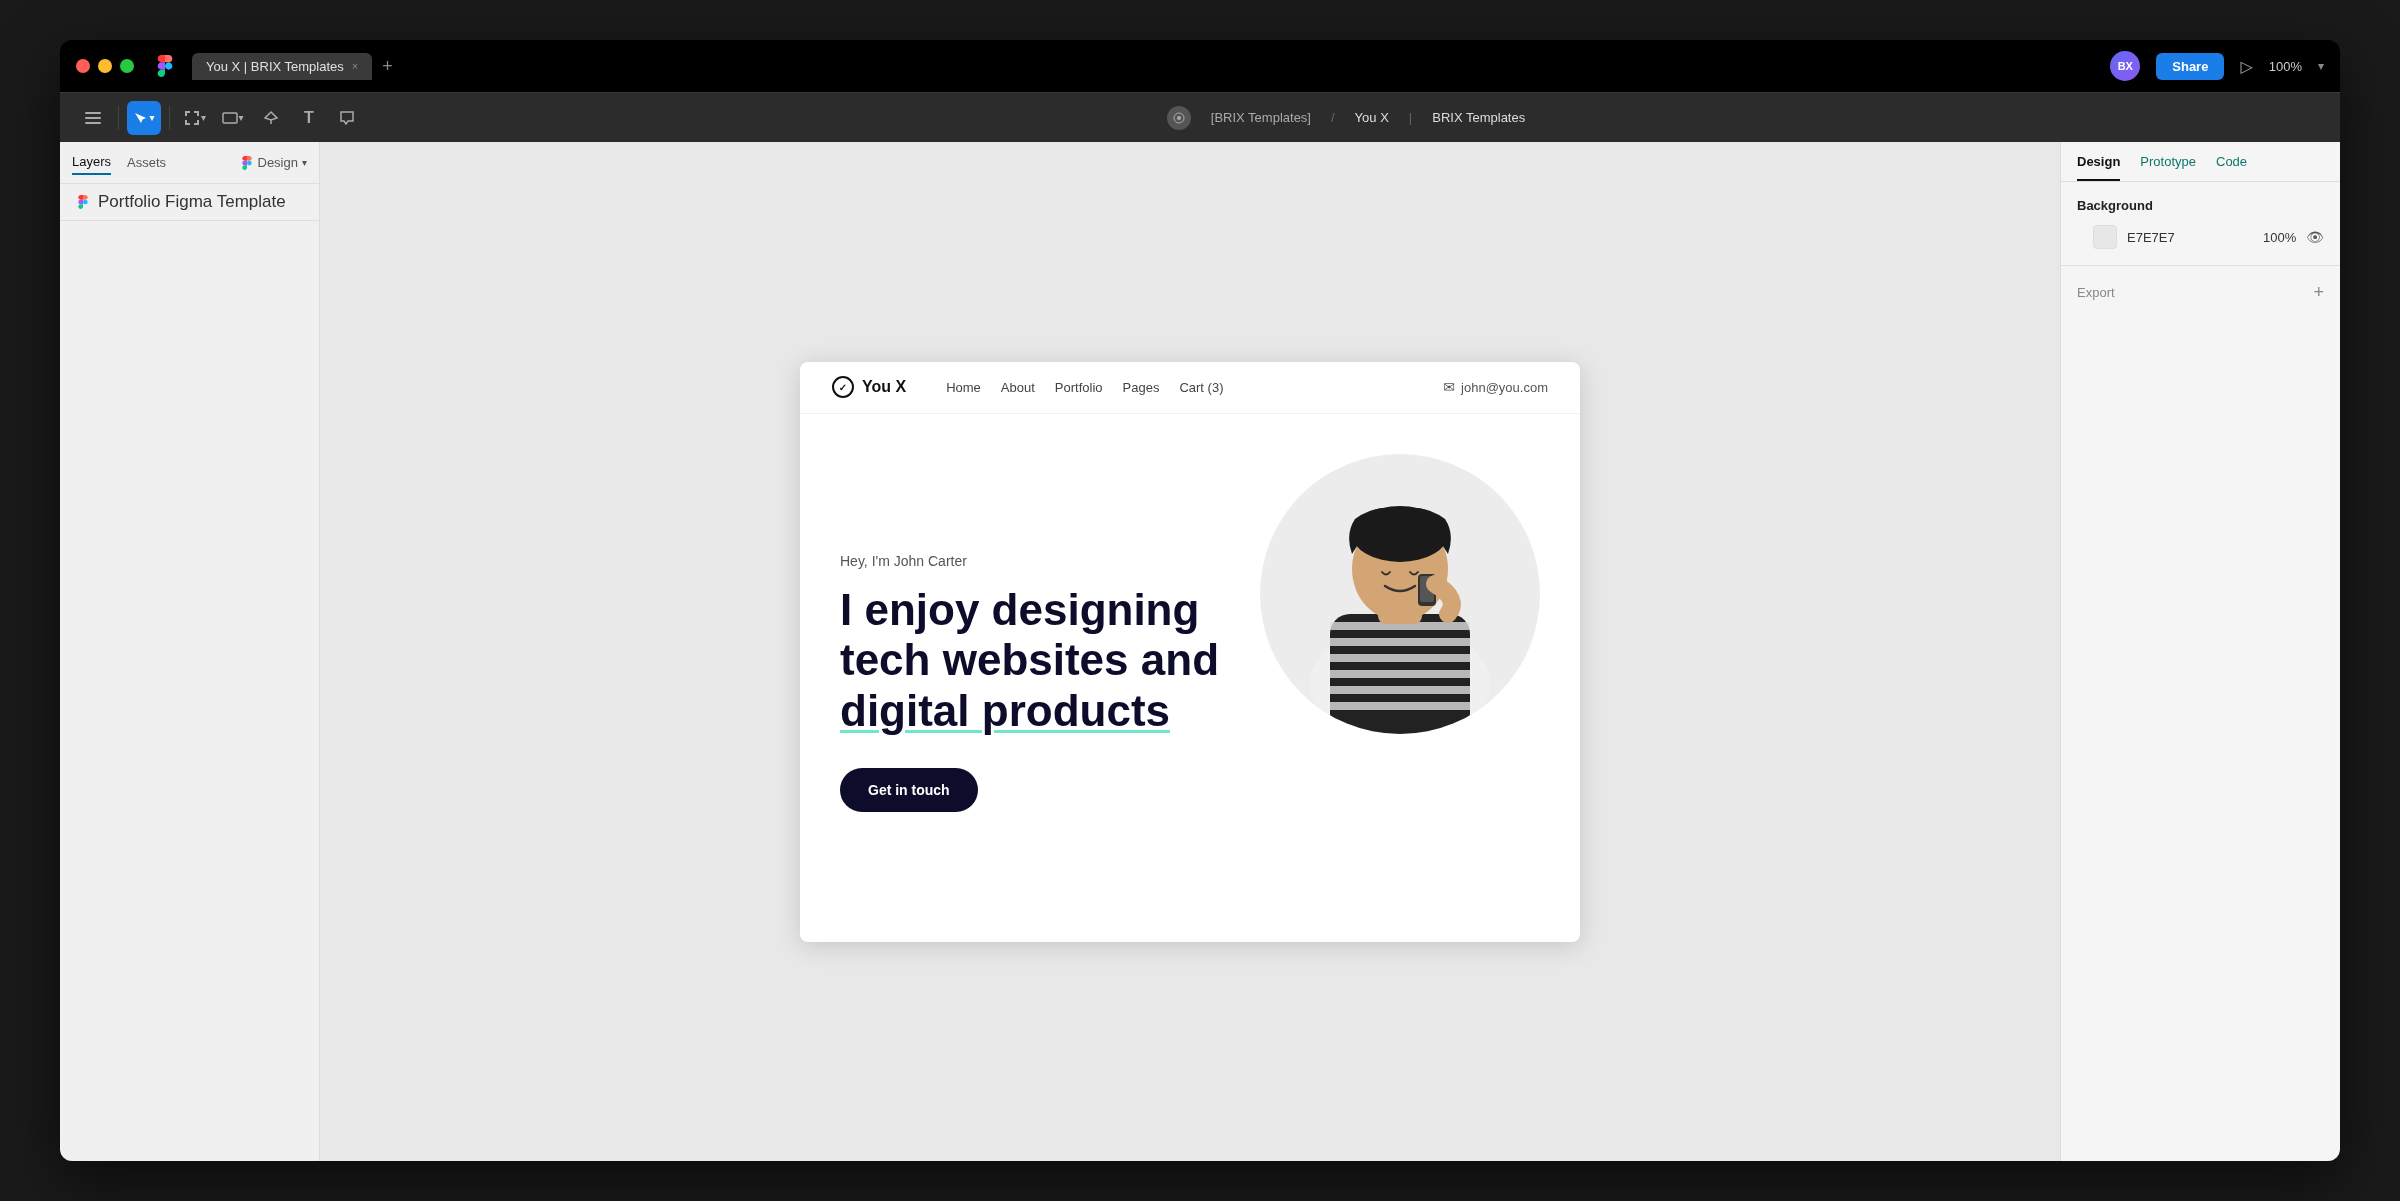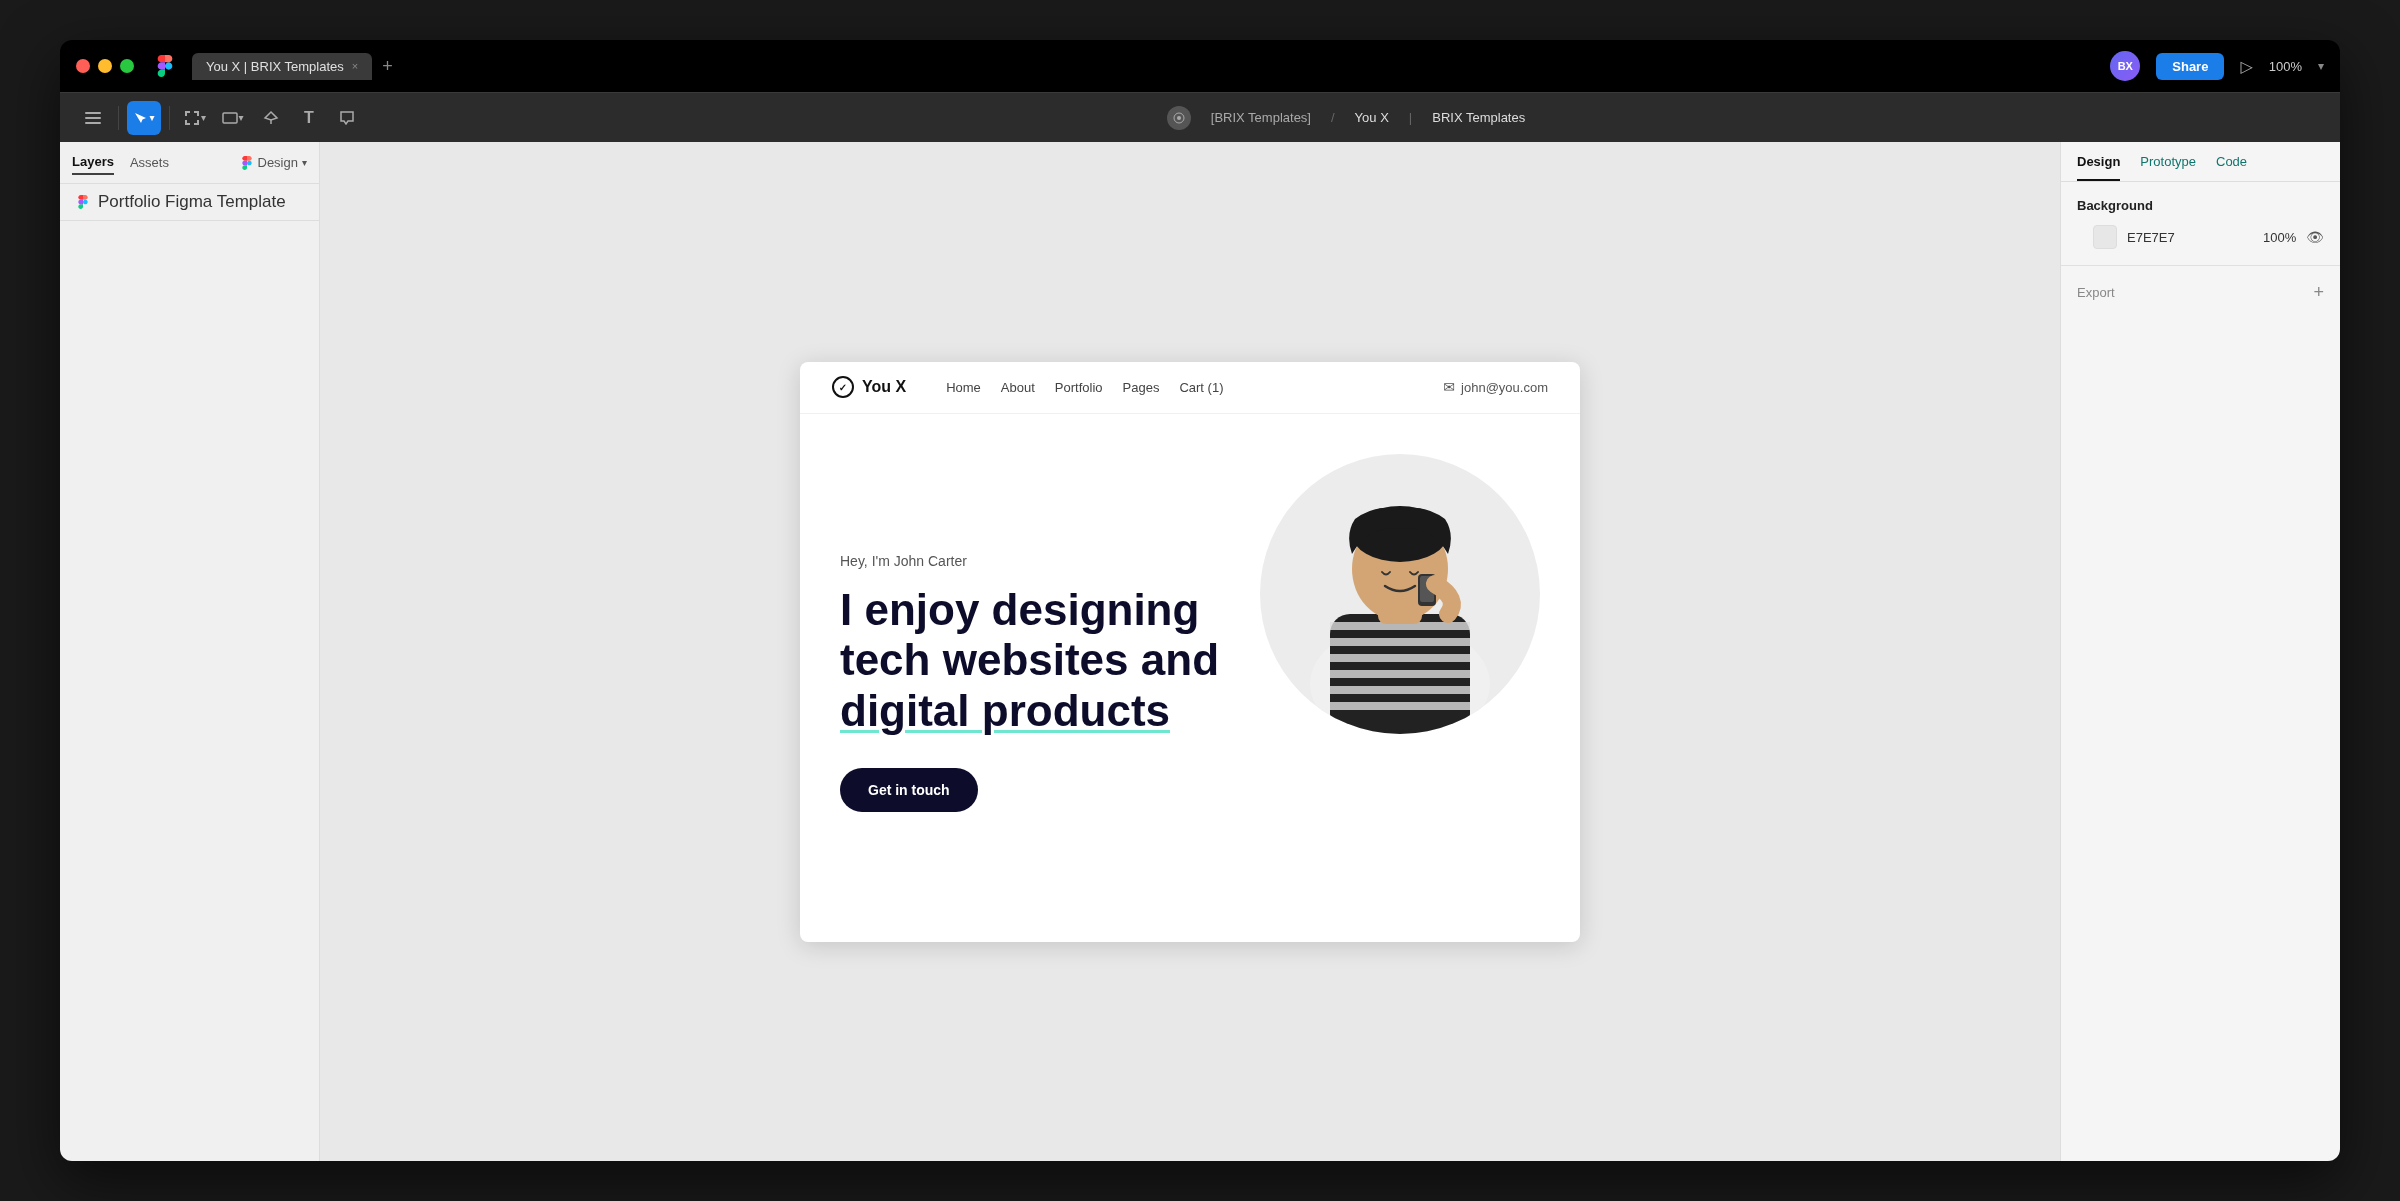--- a/index.html
+++ b/index.html
@@ -205,22 +205,22 @@
       border-bottom: 1px solid #ddd;
     }
     .panel-tab {
       font-size: 13px;
       color: #555;
       cursor: pointer;
       padding: 4px 0;
     }
     .panel-tab.active {
       color: #111;
-      font-weight: 700;
-      border-bottom: 2px solid #404040;
+      font-weight: 400;
+      border-bottom: 2px solid #0369a1;
     }
     .design-dropdown {
       margin-left: auto;
       font-size: 13px;
       color: #555;
       display: flex;
       align-items: center;
       gap: 4px;
     }
     .layer-item {
@@ -634,21 +634,21 @@
             <div class="logo-circle">
               <span class="logo-check">✓</span>
             </div>
             <span>You X</span>
           </div>
           <div class="nav-links">
             <span class="nav-link">Home</span>
             <span class="nav-link">About</span>
             <span class="nav-link">Portfolio</span>
             <span class="nav-link">Pages</span>
-            <span class="nav-link">Cart (1)</span>
+            <span class="nav-link">Cart (3)</span>
           </div>
           <div class="nav-right">
             <span class="email-icon">✉</span>
             <span>john@you.com</span>
           </div>
         </div>
 
         <div class="site-hero">
           <div class="hero-text">
             <div class="hero-subtitle">Hey, I'm John Carter</div>

